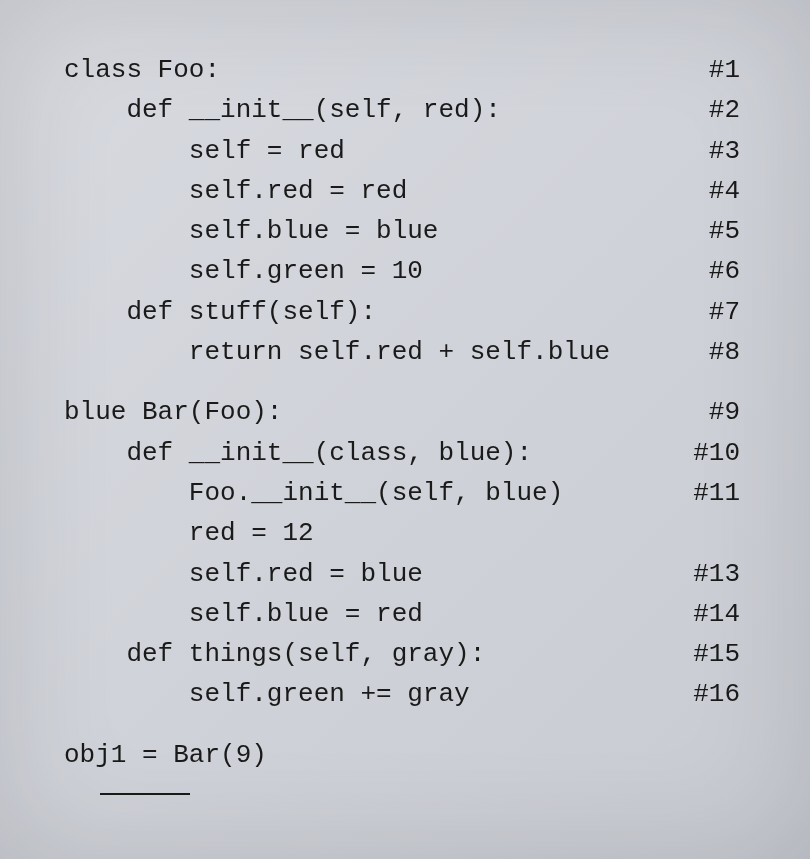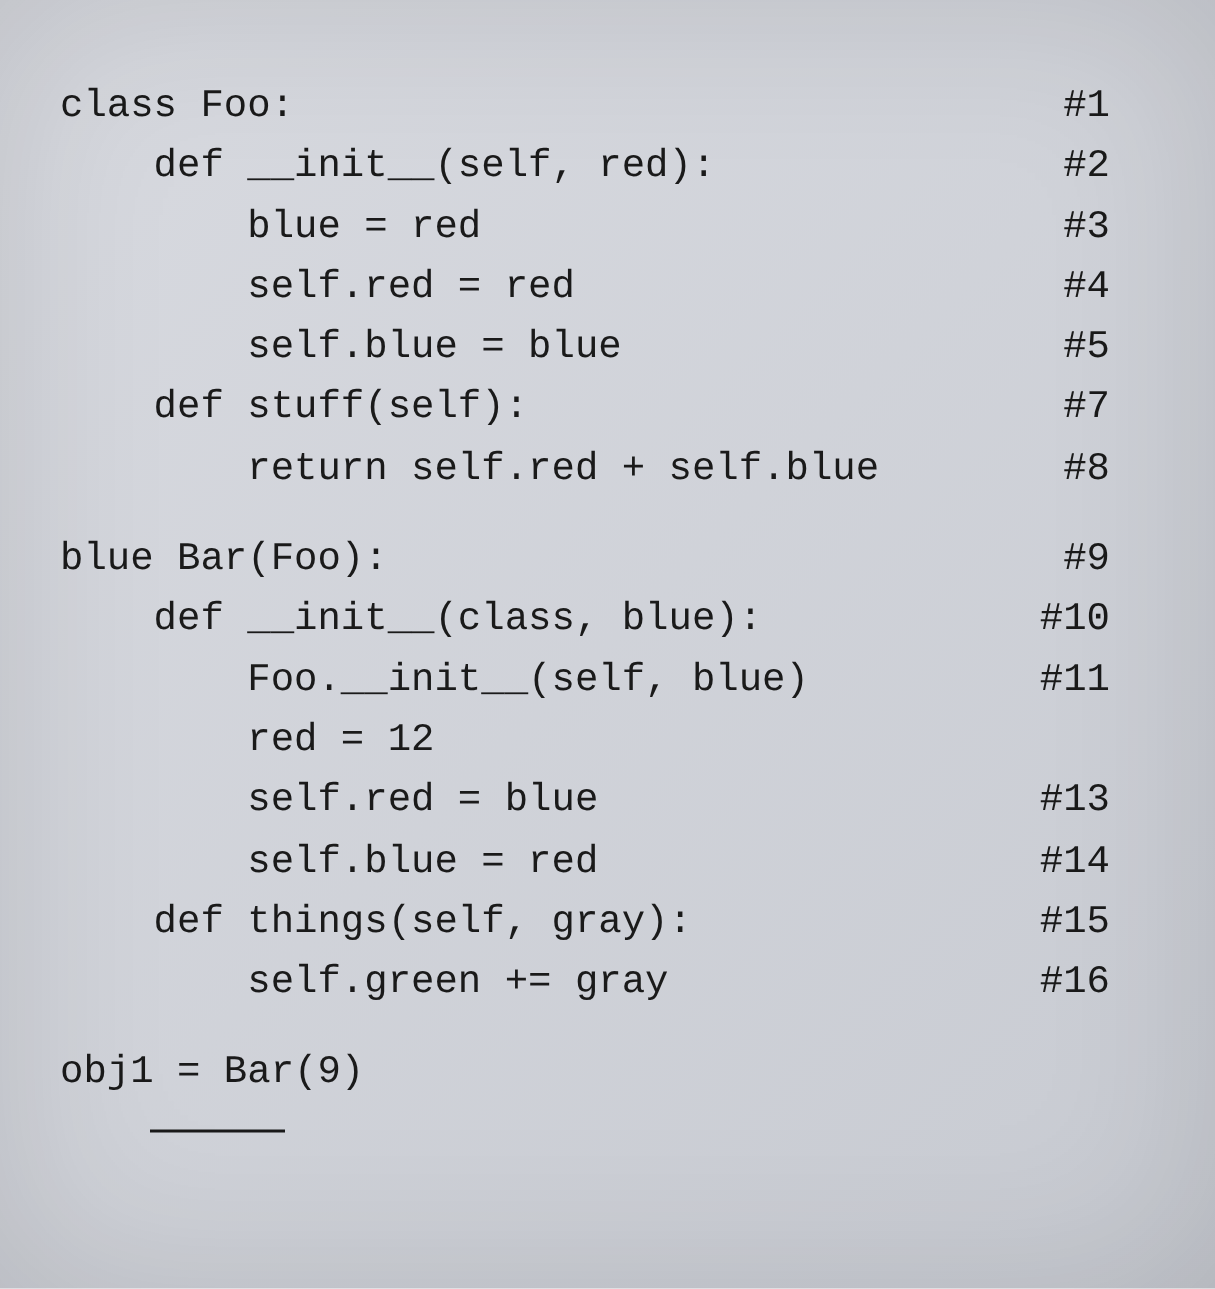--- a/index.html
+++ b/index.html
@@ -12,20 +12,21 @@
       width: 810px;
       height: 859px;
       font-family: 'Courier New', Courier, monospace;
       font-size: 26px;
       color: #1a1a1a;
       padding: 50px 40px;
       position: relative;
     }
     .code-container {
       position: relative;
+      margin-left: 24px;
     }
     .code-line {
       display: flex;
       justify-content: space-between;
       align-items: baseline;
       line-height: 1.55;
       white-space: pre;
     }
     .code-text {
       flex: 0 0 auto;
@@ -52,23 +53,24 @@
       pointer-events: none;
       box-shadow: inset 0 0 120px rgba(0,0,0,0.12);
     }
   </style>
 </head>
 <body>
 
 <div class="code-container" id="code-container">
     <div class="code-line"><span class="code-text">class Foo:</span><span class="annotation">#1</span></div>
     <div class="code-line"><span class="code-text">    def __init__(self, red):</span><span class="annotation">#2</span></div>
-    <div class="code-line"><span class="code-text">        blue = red</span><span class="annotation">#3</span></div>
+    <div class="code-line"><span class="code-text">        self = red</span><span class="annotation">#3</span></div>
     <div class="code-line"><span class="code-text">        self.red = red</span><span class="annotation">#4</span></div>
     <div class="code-line"><span class="code-text">        self.blue = blue</span><span class="annotation">#5</span></div>
+    <div class="code-line"><span class="code-text">        self.green = 10</span><span class="annotation">#6</span></div>
     <div class="code-line"><span class="code-text">    def stuff(self):</span><span class="annotation">#7</span></div>
     <div class="code-line"><span class="code-text">        return self.red + self.blue</span><span class="annotation">#8</span></div>
     <div class="block-spacer"></div>
     <div class="code-line"><span class="code-text">blue Bar(Foo):</span><span class="annotation">#9</span></div>
     <div class="code-line"><span class="code-text">    def __init__(class, blue):</span><span class="annotation">#10</span></div>
     <div class="code-line"><span class="code-text">        Foo.__init__(self, blue)</span><span class="annotation">#11</span></div>
     <div class="code-line"><span class="code-text">        red = 12</span></div>
     <div class="code-line"><span class="code-text">        self.red = blue</span><span class="annotation">#13</span></div>
     <div class="code-line"><span class="code-text">        self.blue = red</span><span class="annotation">#14</span></div>
     <div class="code-line"><span class="code-text">    def things(self, gray):</span><span class="annotation">#15</span></div>

